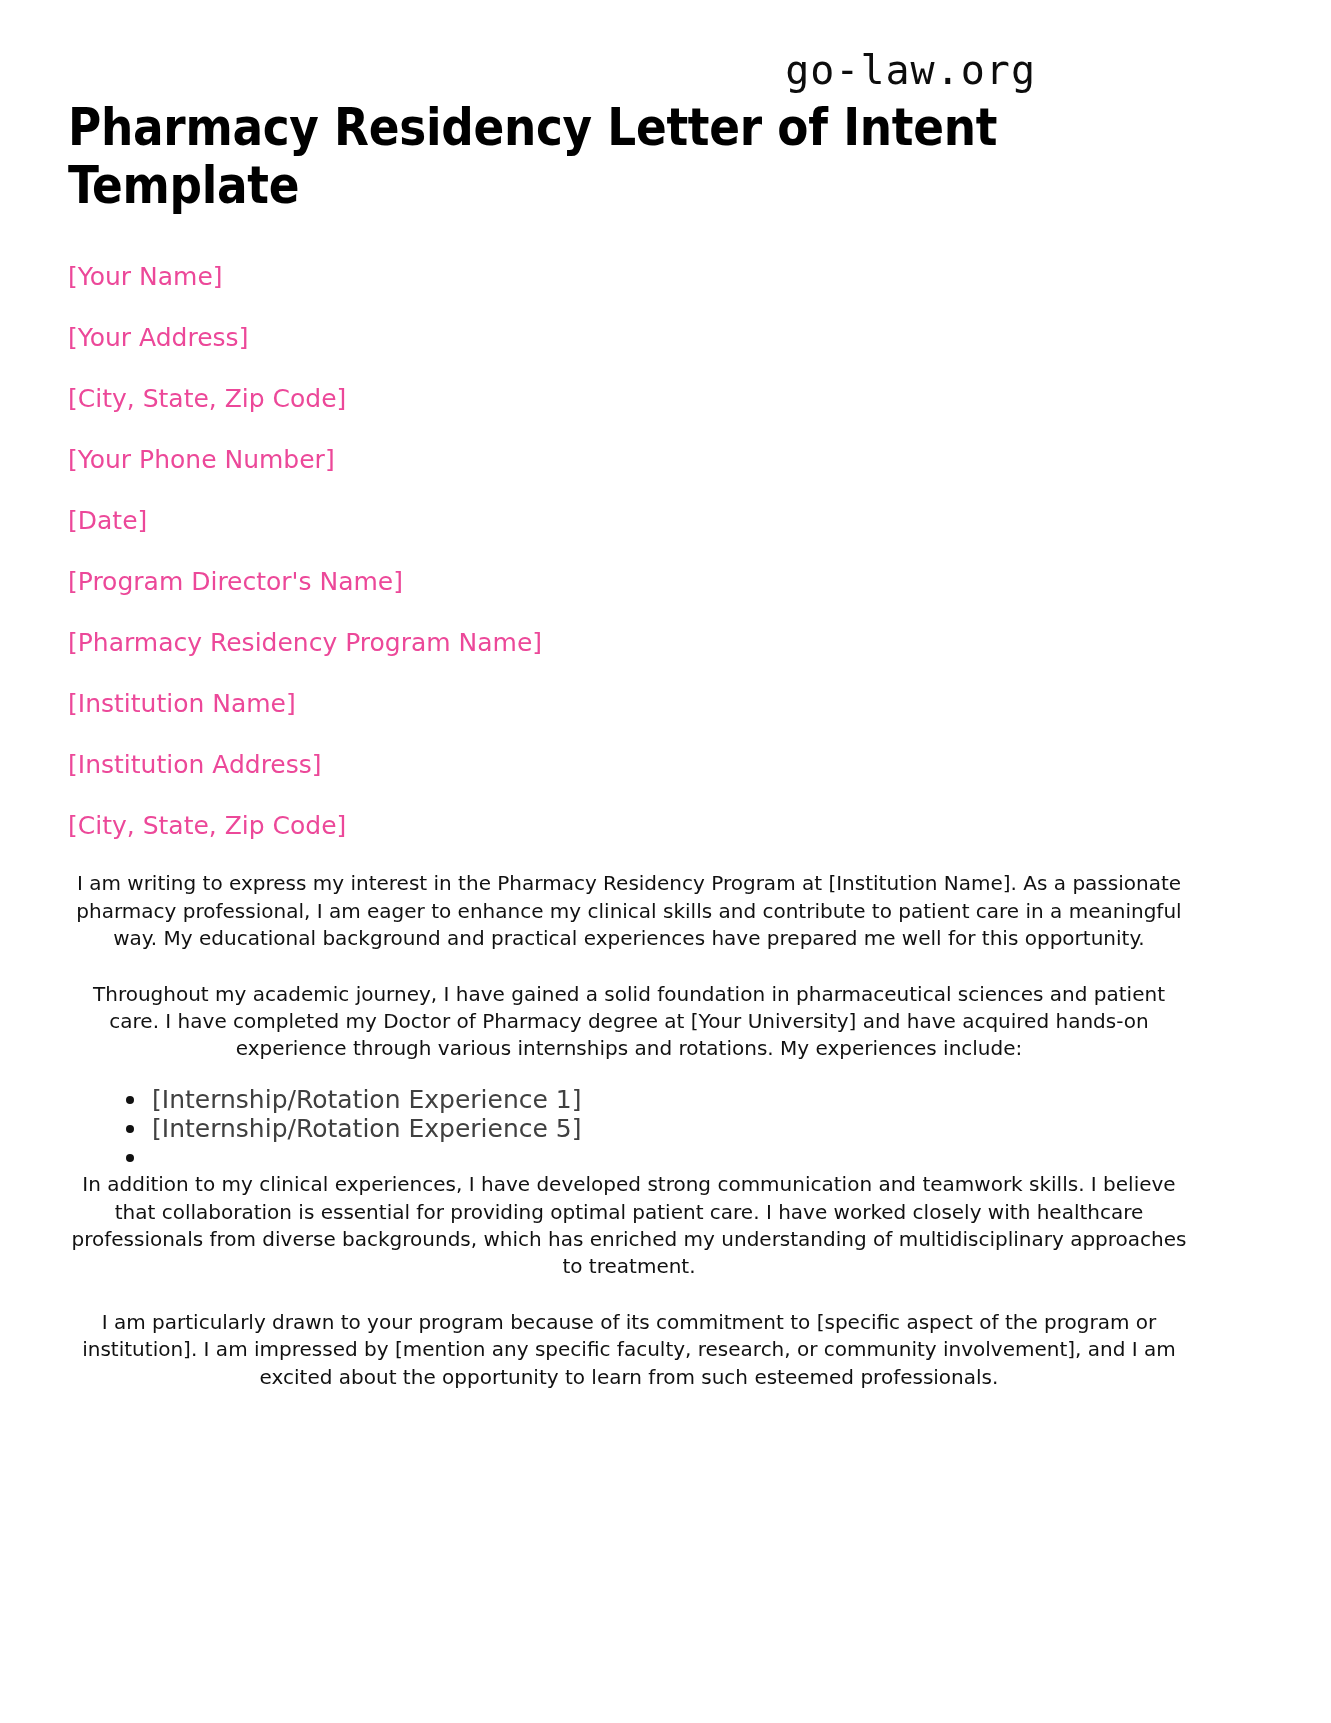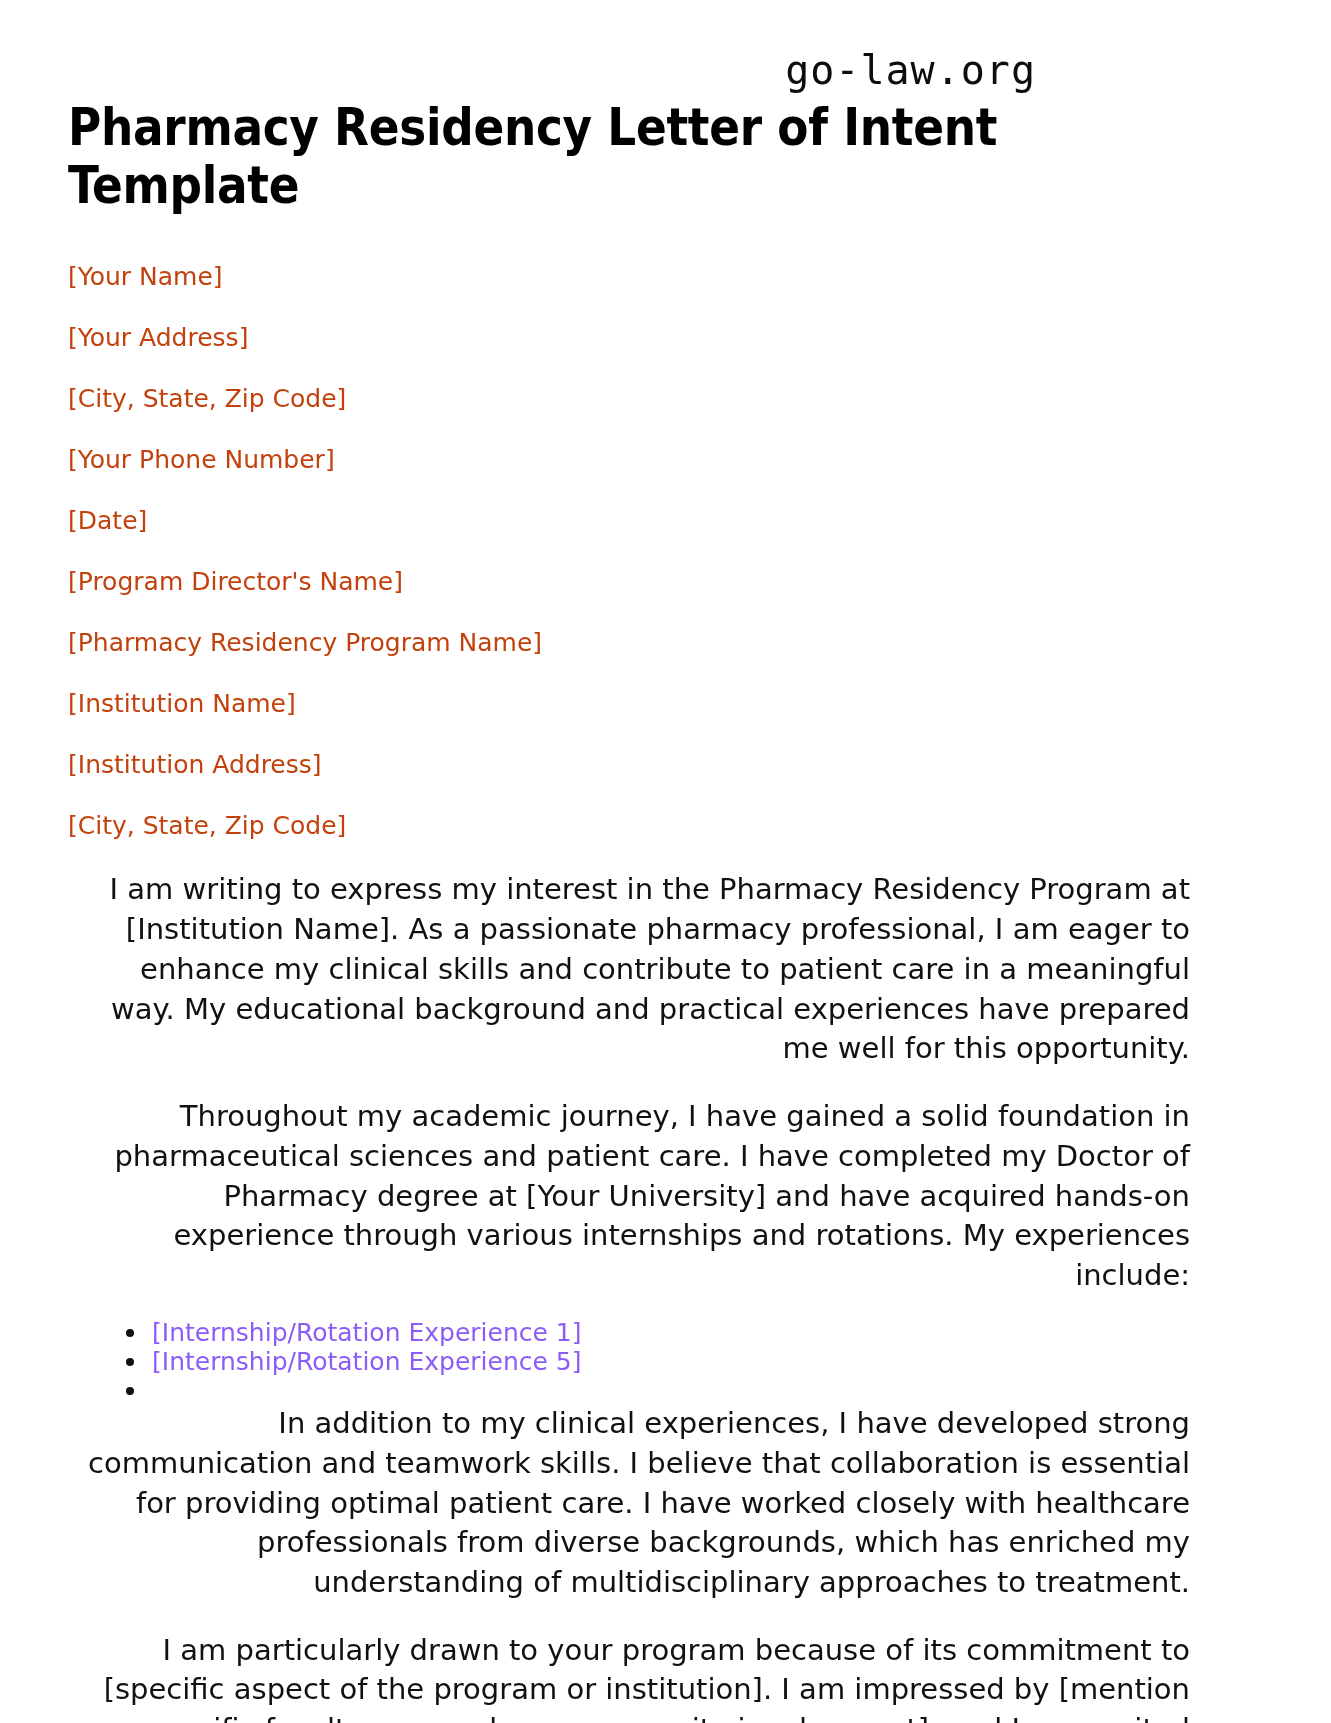--- a/index.html
+++ b/index.html
@@ -50,41 +50,41 @@
     margin: 0 0 46px 0;
     color: #000000;
     width: 1030px;
     transform: scaleX(0.97);
     transform-origin: left top;
   }
   .line {
     font-size: 25px;
     line-height: 1.32;
     margin: 0 0 28px 0;
-    color: #c2410c;
+    color: #ec4899;
   }
   .para {
-    font-size: 29px;
+    font-size: 20px;
     line-height: 1.37;
     margin: 0 0 28px 0;
     color: #111111;
-    text-align: right;
+    text-align: center;
   }
   .para.tight {
     margin-bottom: 22px;
   }
   ul.bullets {
     margin: 0 0 28px 0;
     padding-left: 58px;
     list-style: none;
   }
   ul.bullets li {
     font-size: 25px;
     line-height: 1.17;
-    color: #8b5cf6;
+    color: #404040;
     position: relative;
     padding-left: 26px;
   }
   ul.bullets li .dot {
     position: absolute;
     left: 0;
     top: 0.44em;
     width: 8px;
     height: 8px;
     border-radius: 50%;

